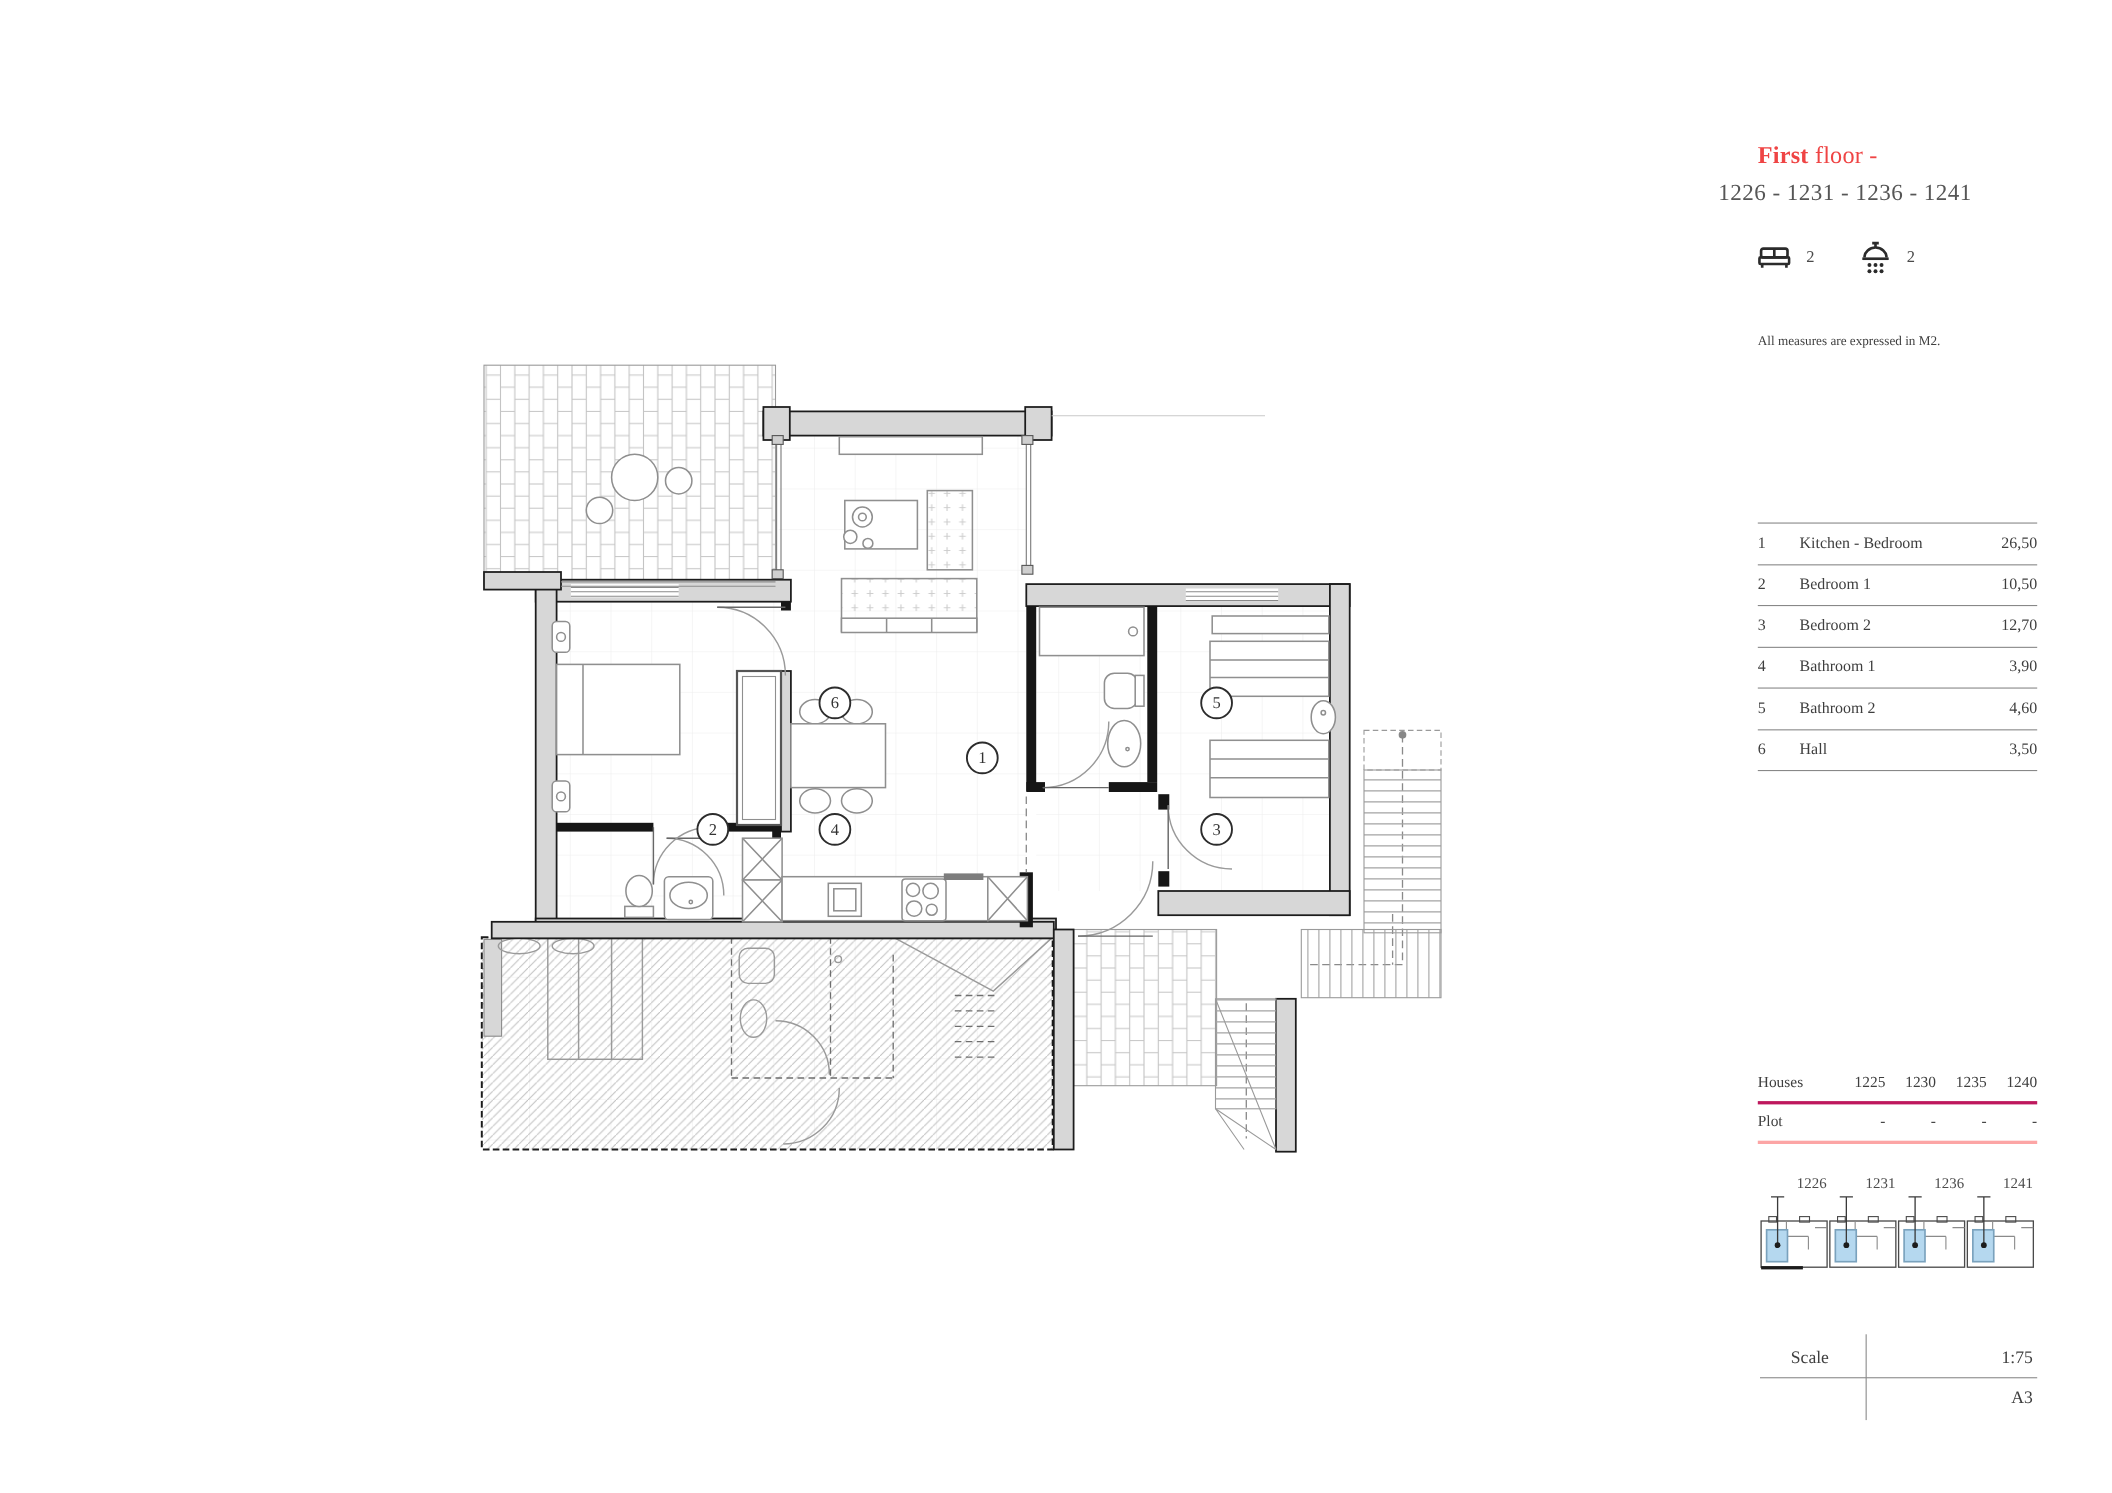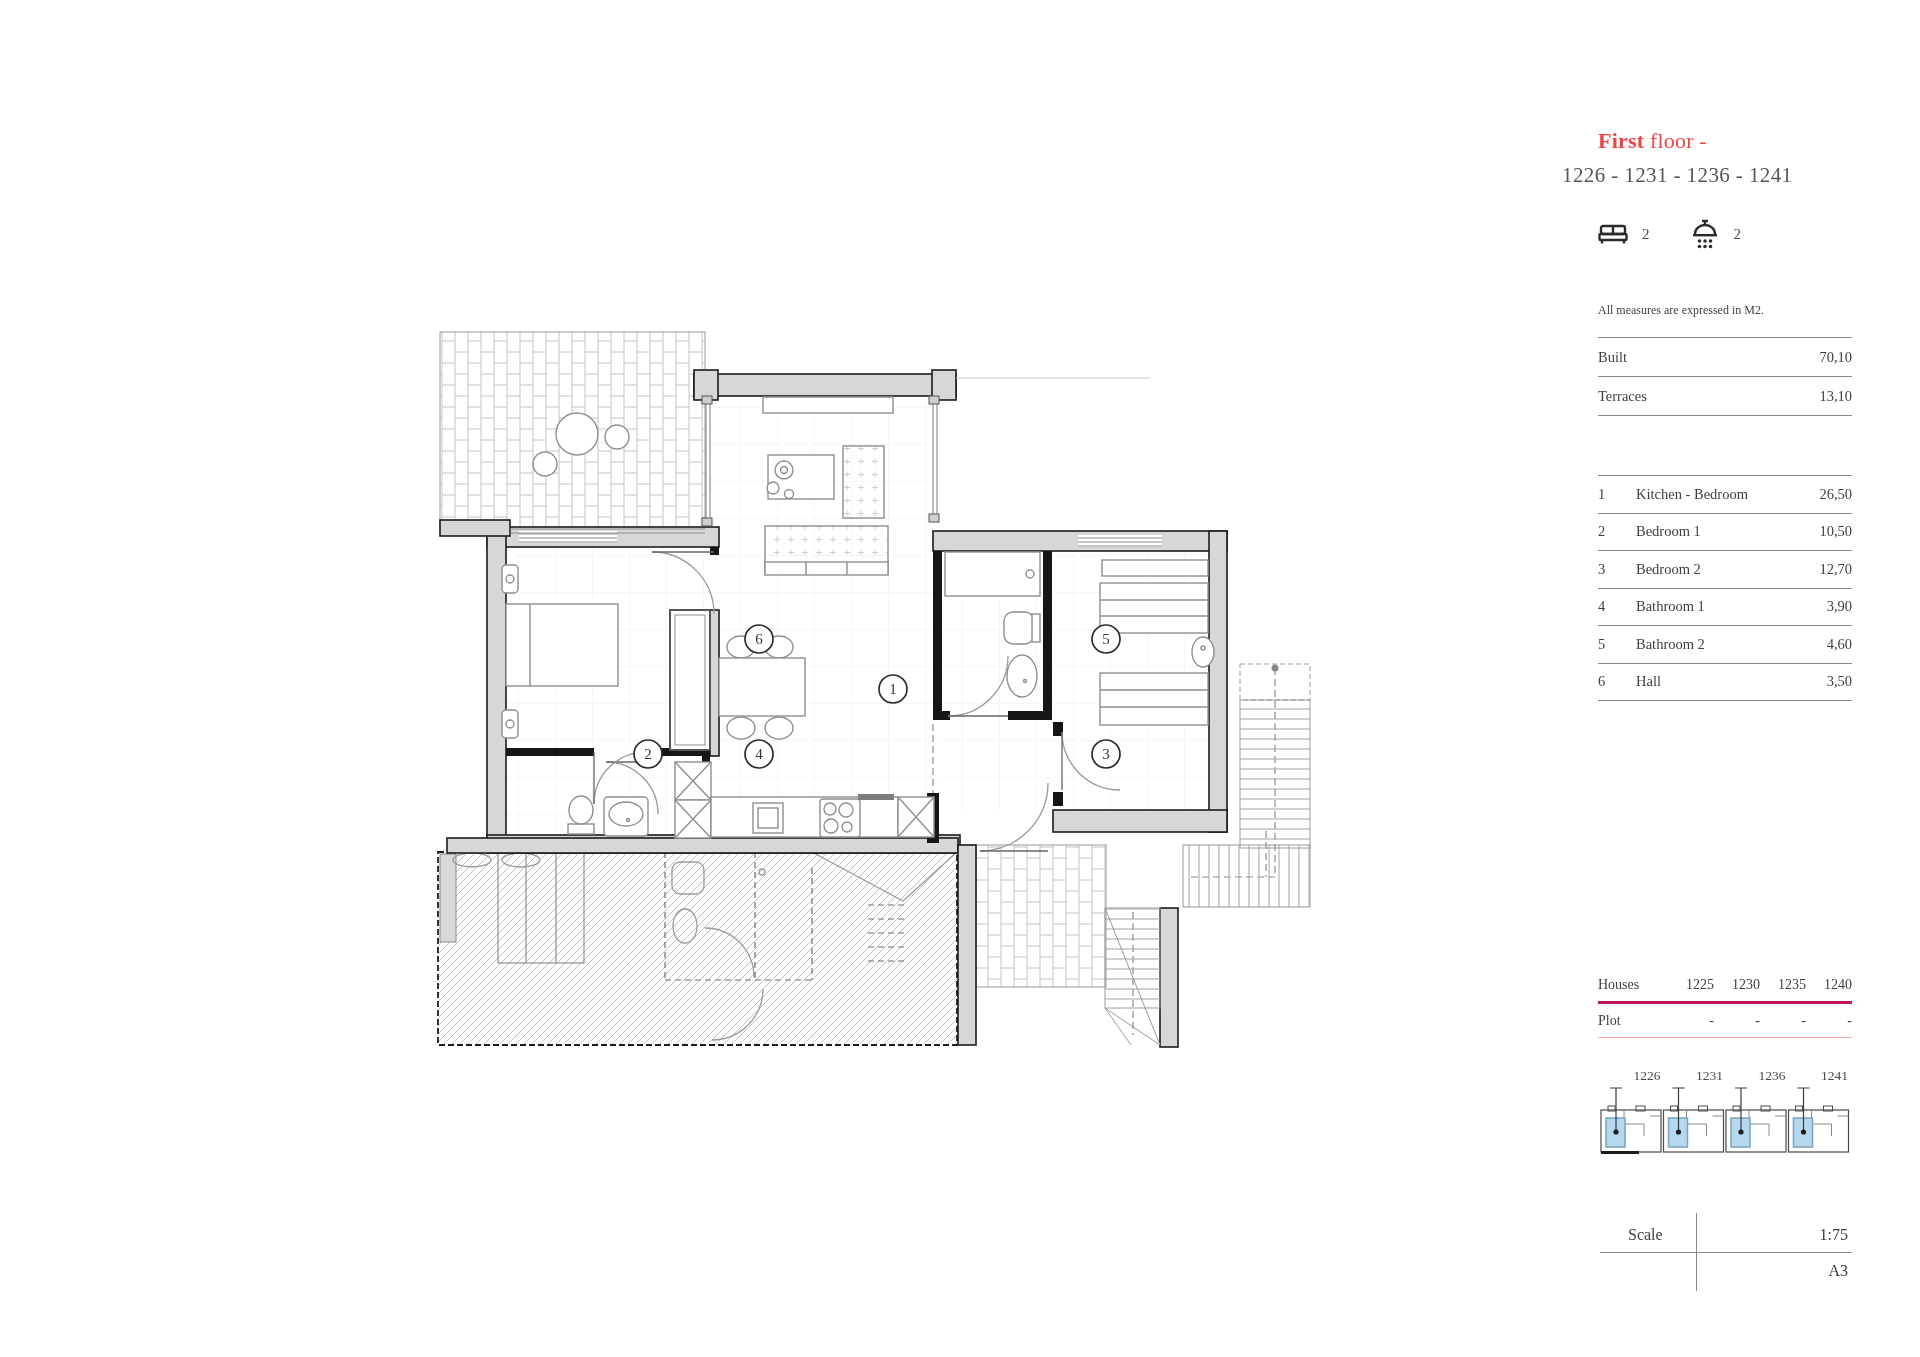--- a/index.html
+++ b/index.html
@@ -19,21 +19,21 @@
   .summary{top:337px;border-top:1px solid #888;}
   .summary .row{height:38px;font-size:14.5px;justify-content:space-between;}
   .rooms{top:475px;border-top:1px solid #888;}
   .rooms .row{height:36.5px;font-size:14.5px;}
   .rooms .num{width:38px;}
   .rooms .name{flex:1;}
   .val{text-align:right;}
   .houses{top:968px;}
   .houses .row{height:33px;font-size:14px;}
   .houses .row:first-child{border-bottom:3px solid #be185d;}
-  .houses .row:last-child{border-bottom:1px solid #fca5a5;}
+  .houses .row:last-child{border-bottom:3px solid #fca5a5;}
   .houses .lbl{flex:1;}
   .houses .cell{width:46px;text-align:right;}
   .kp-labels{left:1598px;top:1068px;width:254px;display:flex;font-size:13.5px;color:#4a4a4a;}
   .kp-labels span{width:62.5px;text-align:right;}
   .scale-vline{left:1696px;top:1213px;width:1px;height:78px;background:#8a8a8a;}
   .scale-hline{left:1600px;top:1252px;width:252px;height:1px;background:#8a8a8a;}
   .scale-label{left:1628px;top:1226px;}
   .scale-value{left:1700px;top:1226px;width:148px;text-align:right;}
   .scale-paper{left:1700px;top:1262px;width:148px;text-align:right;}
   .plan-svg{left:0;top:0;}
@@ -293,30 +293,20 @@
         <circle cx="9.5" cy="28.5" r="1.8"></circle>
           <circle cx="15" cy="28.5" r="1.8"></circle>
           <circle cx="20.5" cy="28.5" r="1.8"></circle>
       </g>
     </svg>
     <span class="count">2</span>
   </div>
 
   <div class="abs note">All measures are expressed in M2.</div>
 
-  <div class="abs tbl summary">
-    <div class="row">
-      <span>Built</span>
-      <span class="val">70,10</span>
-    </div>
-    <div class="row">
-      <span>Terraces</span>
-      <span class="val">13,10</span>
-    </div>
-  </div>
 
   <div class="abs tbl rooms">
     <div class="row">
       <span class="num">1</span>
       <span class="name">Kitchen - Bedroom</span>
       <span class="val">26,50</span>
     </div>
     <div class="row">
       <span class="num">2</span>
       <span class="name">Bedroom 1</span>

